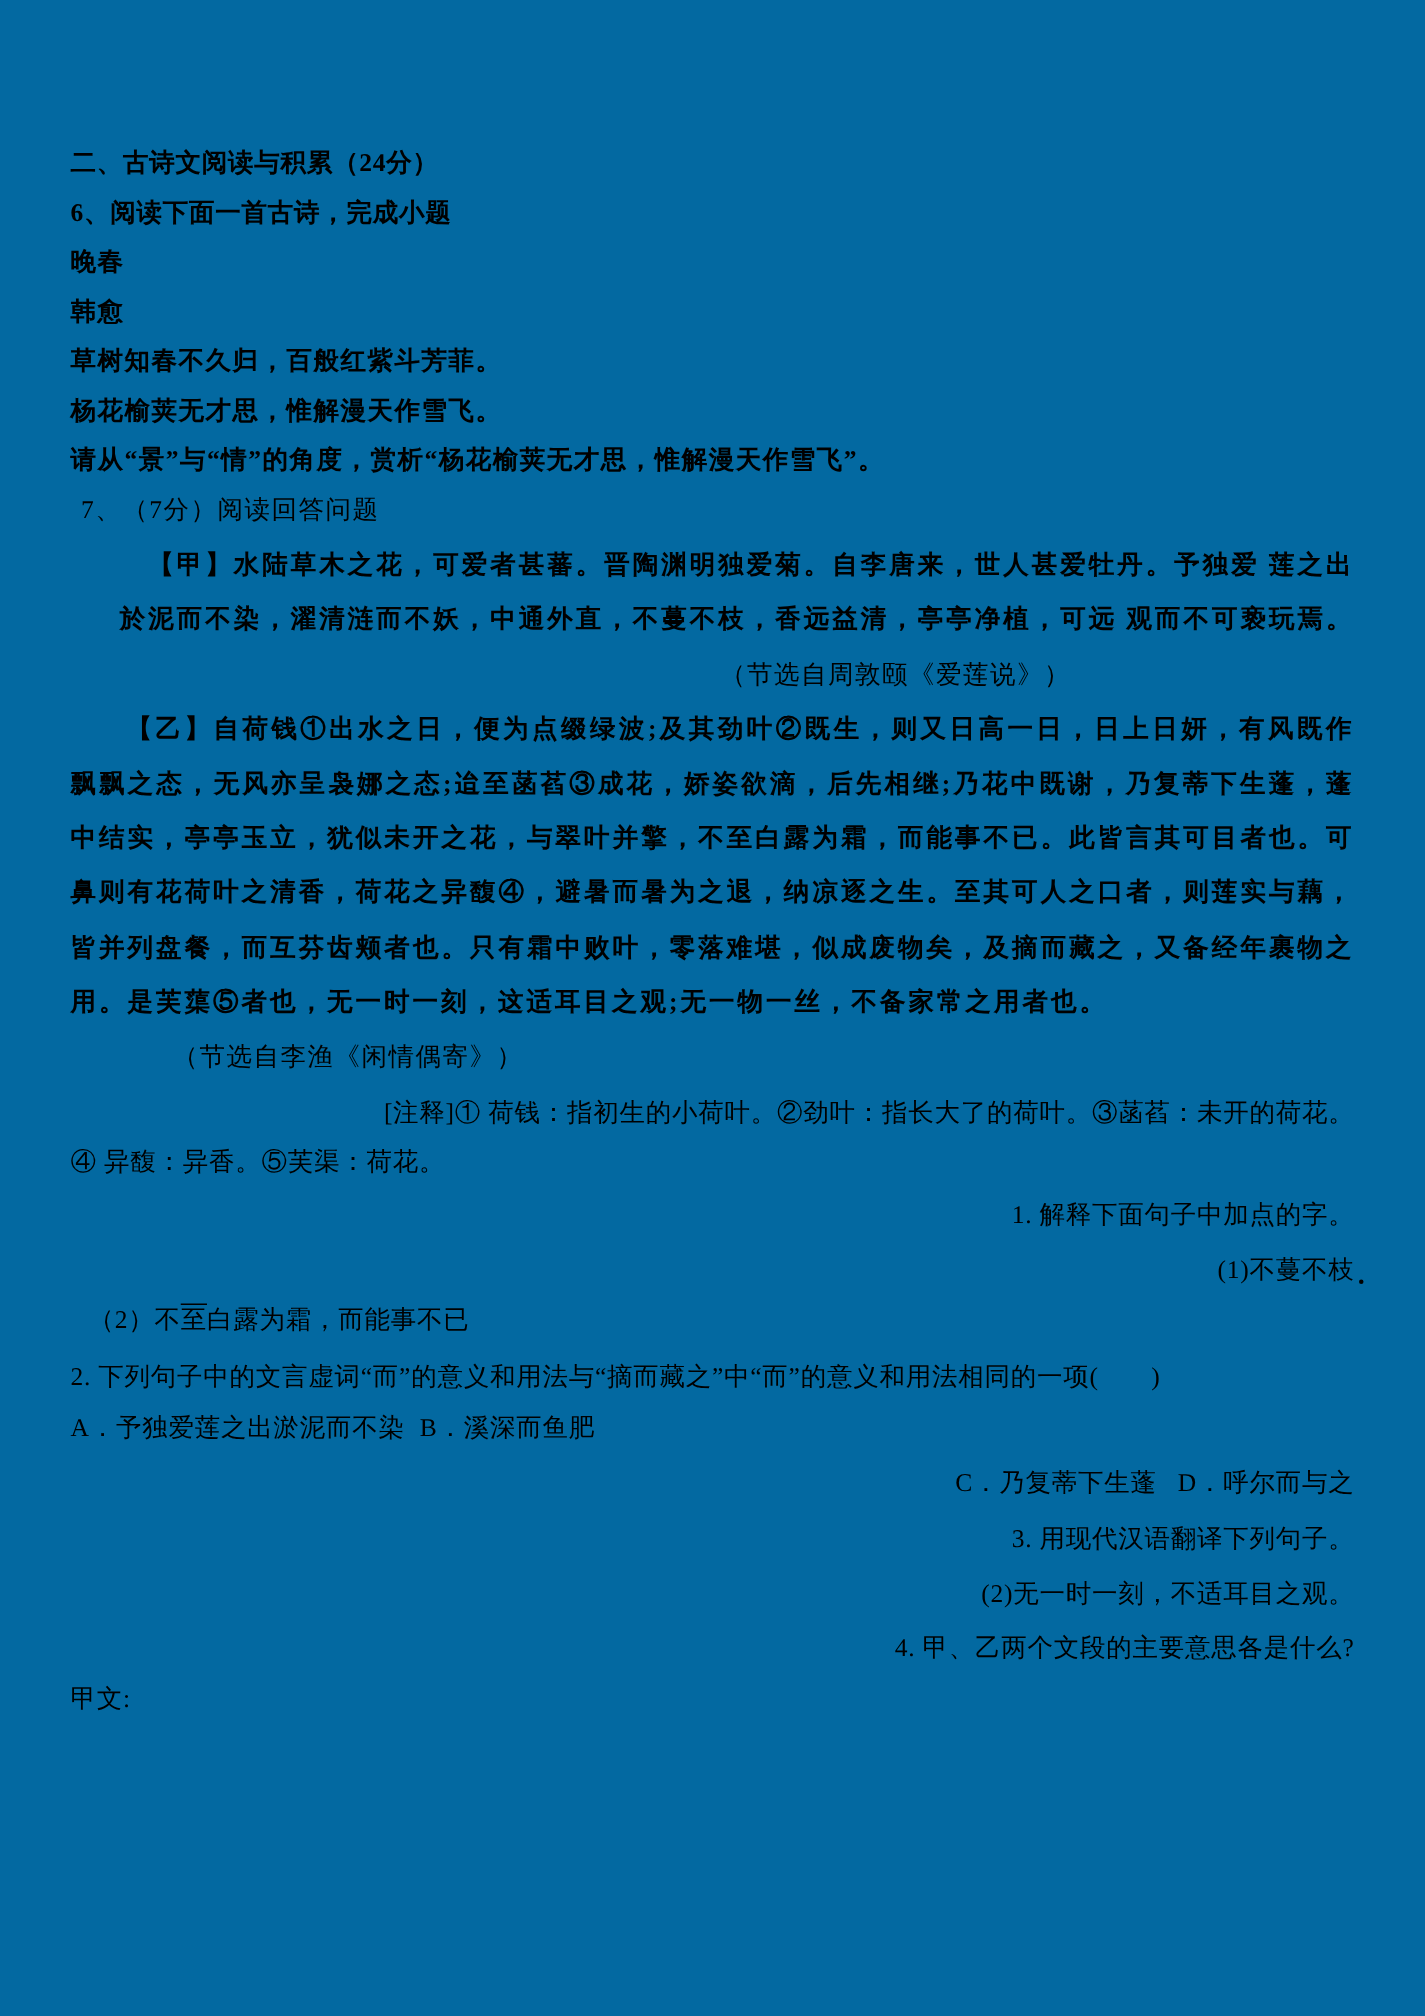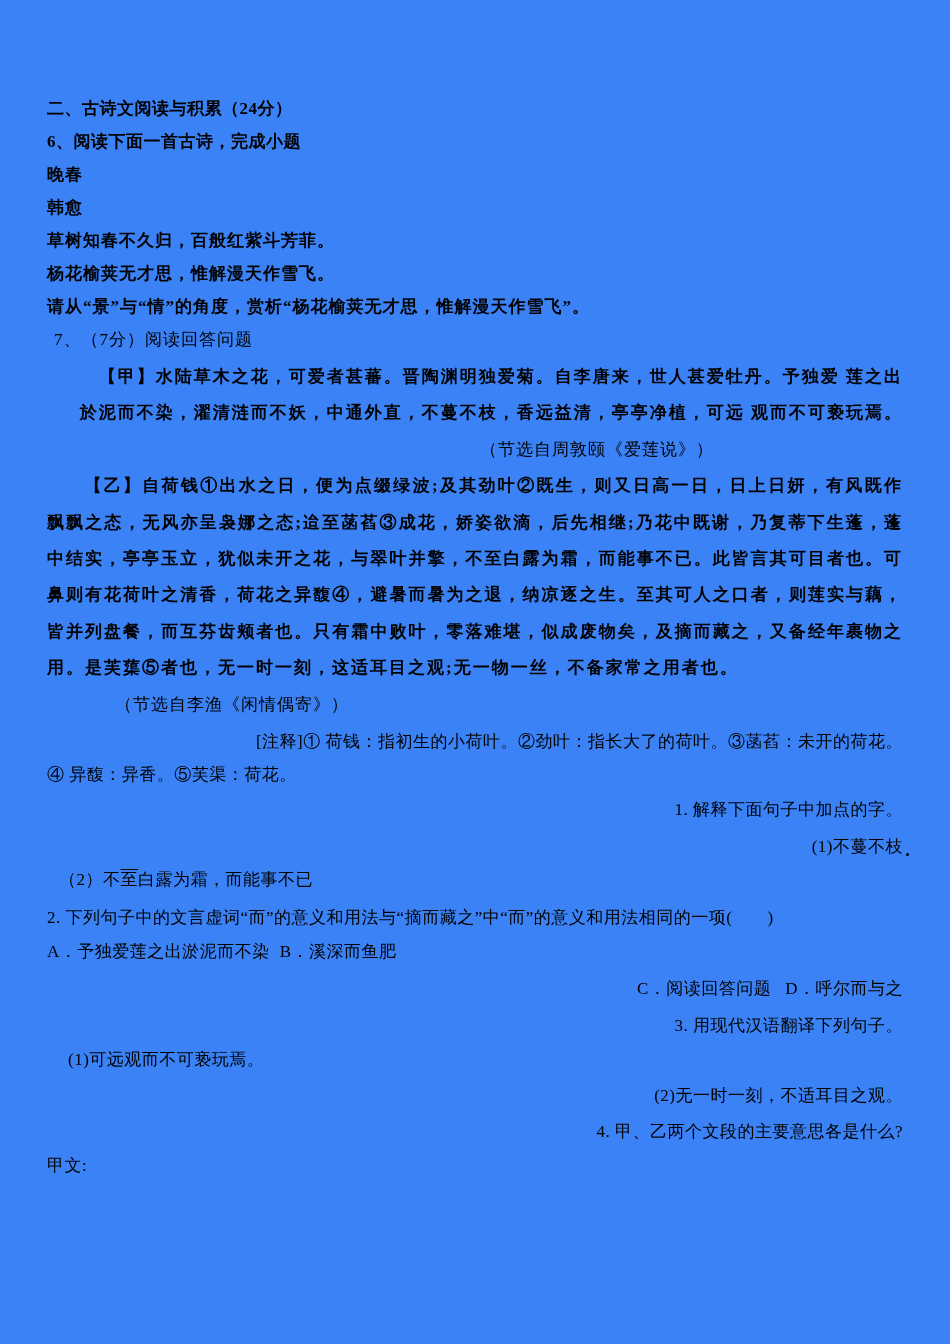--- a/index.html
+++ b/index.html
@@ -1,21 +1,21 @@
 <!DOCTYPE html>
 <html><head>
 <meta charset="utf-8">
 <style>
   html, body { margin: 0; padding: 0; background: #ffffff; }
   .page {
     position: relative;
     width: 950px;
     height: 1344px;
     margin: 0 auto;
-    background: #3b82f6;
+    background: #0369a1;
     color: #000000;
     font-family: "Liberation Serif", "DejaVu Serif", serif;
     font-size: 17px;
     box-sizing: border-box;
     padding: 92px 47px 0 47px;
     overflow: hidden;
   }
   .line { line-height: 33px; }
   .bold { font-weight: bold; letter-spacing: 0.5px; }
   .poem-line { line-height: 33px; font-weight: bold; letter-spacing: 1px; }
@@ -78,22 +78,21 @@
 
   <div class="note-line gap-sm">[注释]① 荷钱：指初生的小荷叶。②劲叶：指长大了的荷叶。③菡萏：未开的荷花。</div>
   <div class="note-line">④ 异馥：异香。⑤芙渠：荷花。</div>
 
   <div class="q-line gap-sm">1. 解释下面句子中加点的字。</div>
   <div class="q-item gap-sm"><span>(1)不蔓不</span><span class="dot-under">枝</span></div>
   <div class="q-item-2"><span>（2）不</span><span class="over-mark">至</span><span>白露为霜，而能事不已</span></div>
 
   <div class="q-line gap-md">2. 下列句子中的文言虚词“而”的意义和用法与“摘而藏之”中“而”的意义和用法相同的一项(　　)</div>
   <div class="q-line"><span>A．予独爱莲之出淤泥而不染</span><span class="opt-b">B．溪深而鱼肥</span></div>
-  <div class="q-line gap-sm"><span>C．阅读回答问题</span><span class="opt-d">D．呼尔而与之</span></div>
+  <div class="q-line gap-sm"><span>C．乃复蒂下生蓬</span><span class="opt-d">D．呼尔而与之</span></div>
 
   <div class="q-line gap-sm">3. 用现代汉语翻译下列句子。</div>
-  <div class="q-item">(1)可远观而不可亵玩焉。</div>
   <div class="q-item gap-sm">(2)无一时一刻，不适耳目之观。</div>
 
   <div class="q-line gap-sm">4. 甲、乙两个文段的主要意思各是什么?</div>
   <div class="answer-label">甲文:</div>
 
 </div>
 
 </body></html>

